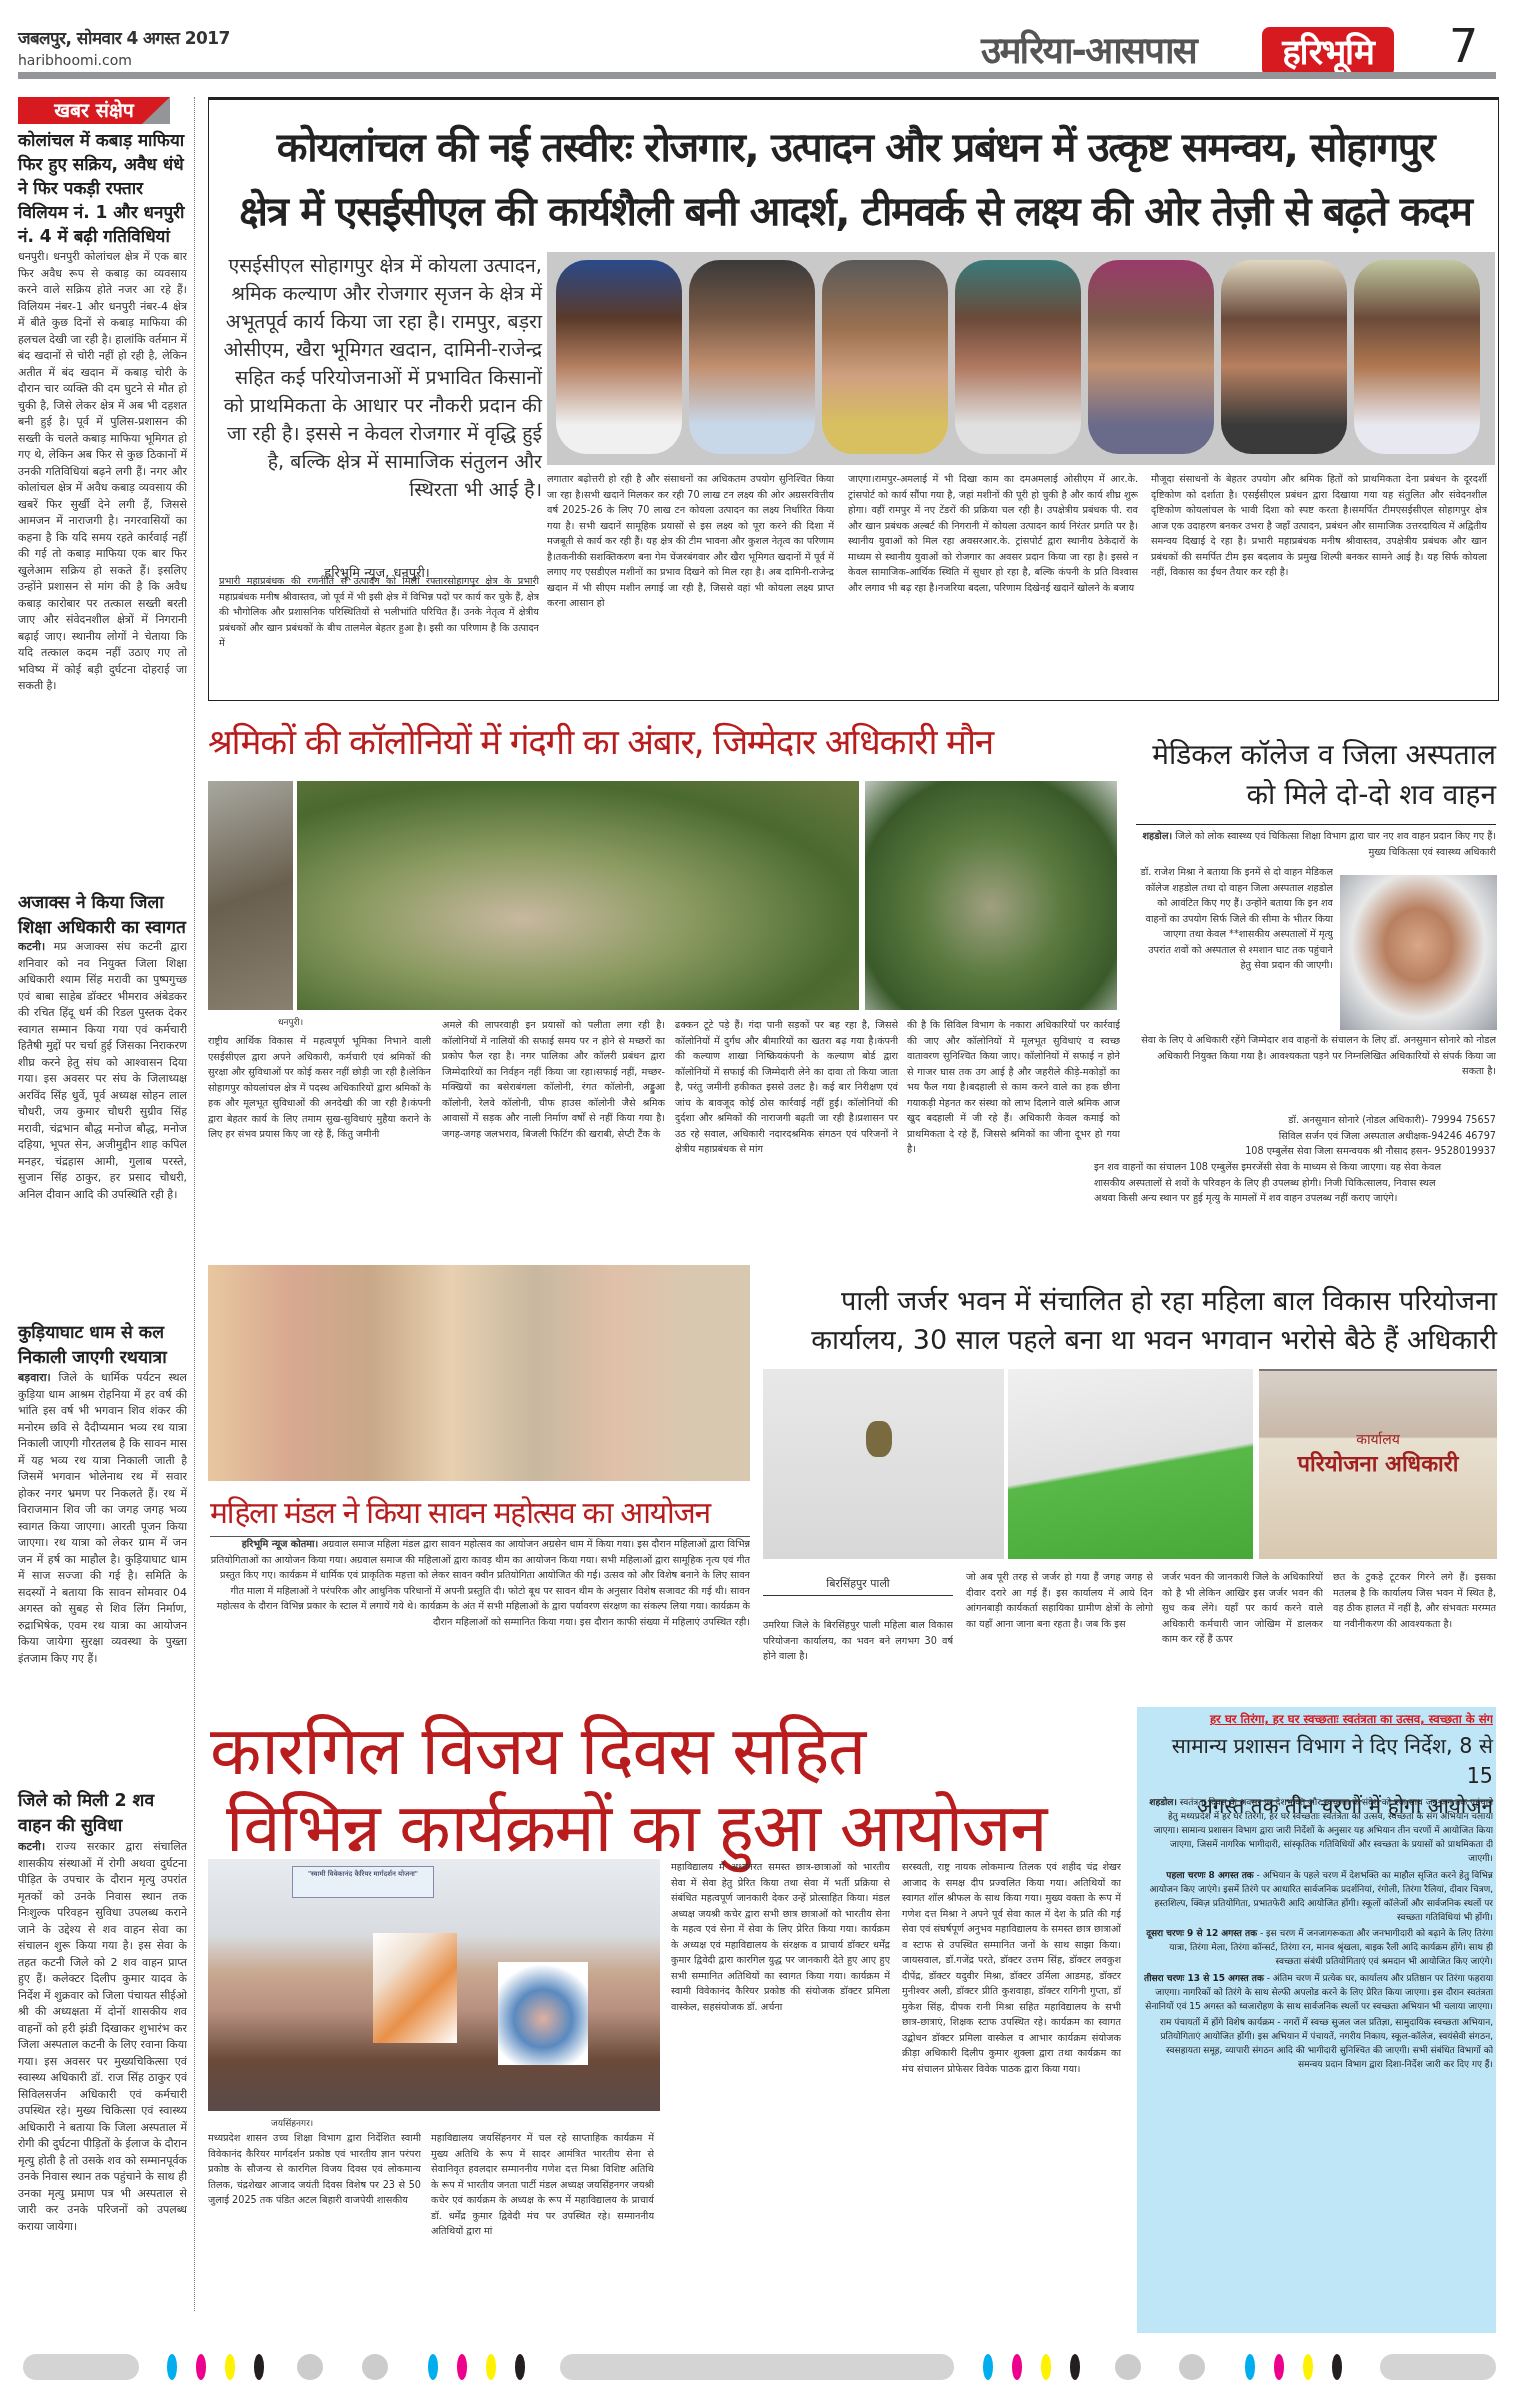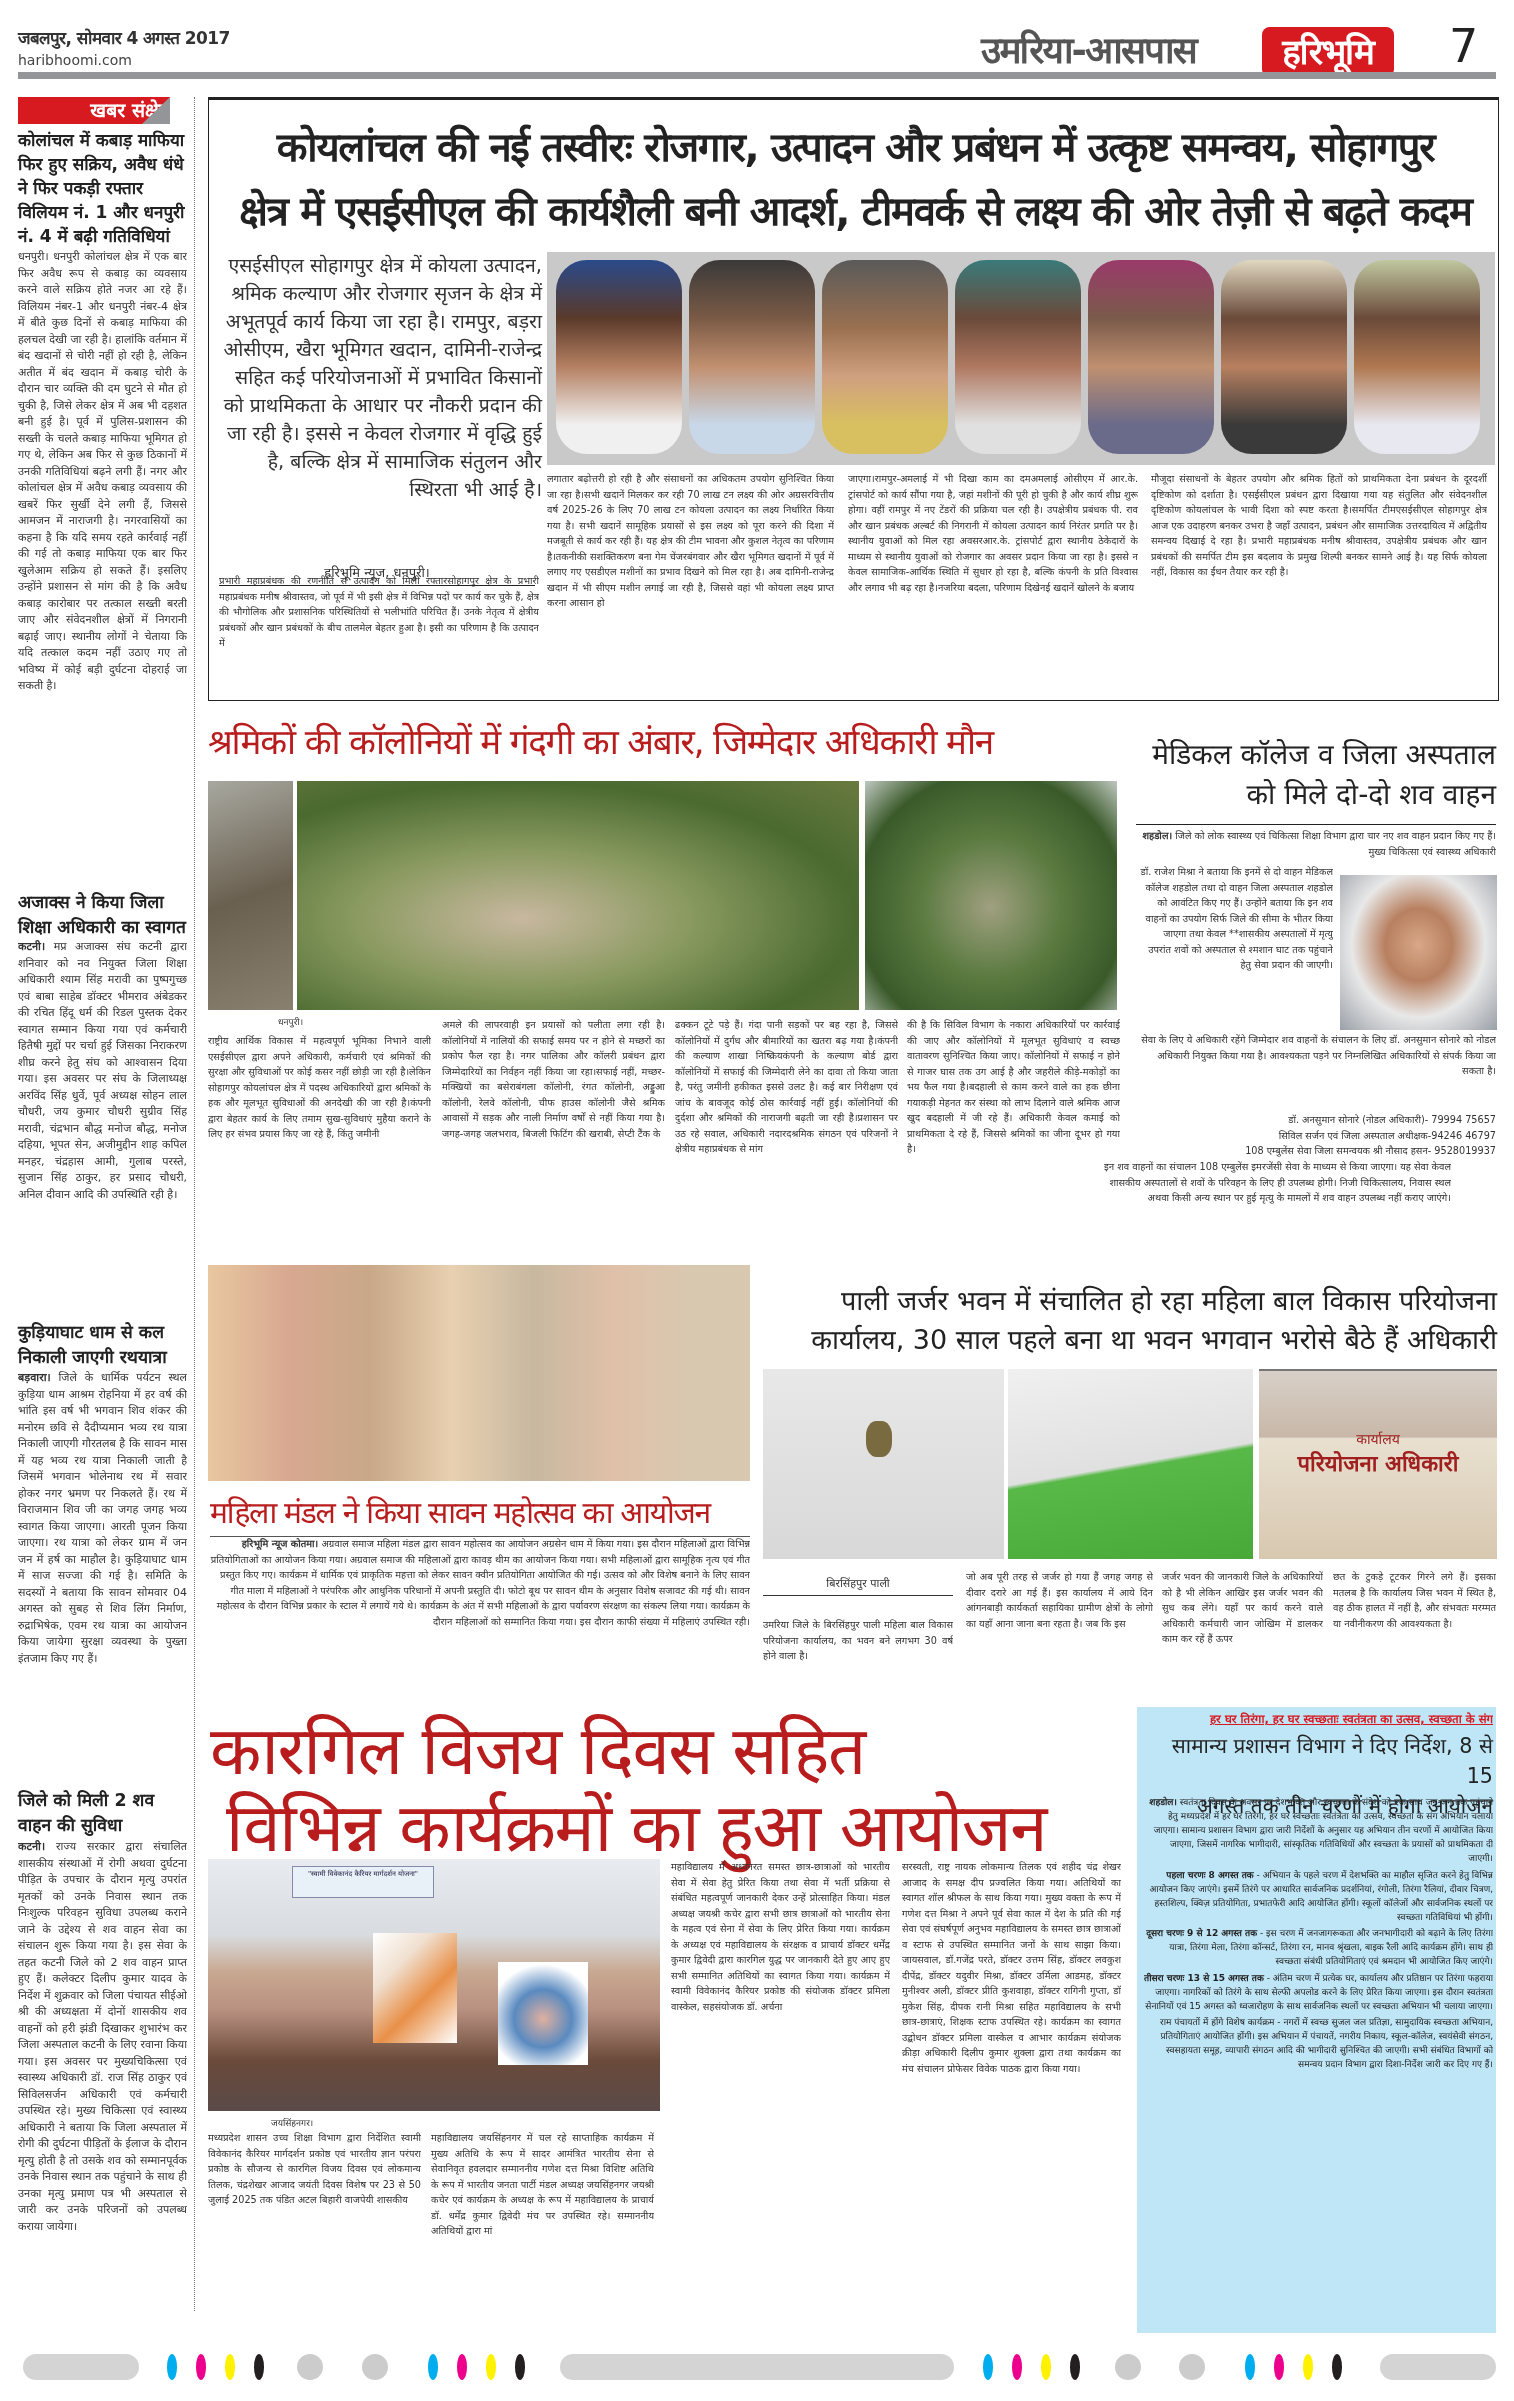--- a/index.html
+++ b/index.html
@@ -8,21 +8,21 @@
 .abs{position:absolute}
 .small-text{font-size:9.7px;line-height:15.5px;color:#333;text-align:justify;overflow:hidden}
 
 #masthead .date{left:18px;top:26px;font-size:17px;font-weight:bold;color:#333;letter-spacing:-0.6px}
 #masthead .site{left:18px;top:52px;font-size:14px;color:#444}
 #masthead .section{left:981px;top:23px;font-size:37px;font-weight:bold;color:#555;letter-spacing:-1.9px}
 #masthead .logo{left:1262px;top:27px;width:132px;height:50px;background:#d71920;border-radius:7.7px;color:#fff;font-size:35px;font-weight:bold;text-align:center;line-height:50px;letter-spacing:-1.3px}
 #masthead .pageno{left:1449px;top:19.4px;font-size:46px;color:#222}
 #masthead .rule{left:18px;top:72px;width:1478px;height:6.5px;background:#939598}
 
-.sb-tag{left:18px;top:97px;width:152px;height:27px;background:#d71920;color:#fff;font-size:19.4px;font-weight:bold;text-align:right;line-height:27px}
+.sb-tag{left:18px;top:97px;width:152px;height:27px;background:#d71920;color:#fff;font-size:19.4px;font-weight:bold;text-align:center;line-height:27px}
 .sb-fold{left:142px;top:97px;width:0;height:0;border-left:28px solid transparent;border-bottom:27px solid #939598}
 .sb-vrule{left:194px;top:97px;width:0;height:2214px;border-left:1.3px dotted #777}
 .sb-head{left:18px;font-size:17.4px;font-weight:bold;line-height:24.5px;color:#222;width:171px}
 .sb-body{left:18px;width:169px;font-size:11px;line-height:16.5px;color:#333;text-align:justify;overflow:hidden}
 
 .lead-box{left:208px;top:97px;width:1291px;height:604px;border:1.9px solid #222;border-top:3.9px solid #222}
 .lead-title{left:223px;width:1265px;font-size:46px;font-weight:bold;color:#222;line-height:61px;text-align:center;letter-spacing:-1.3px;white-space:nowrap}
 .lead-deck{left:219px;top:252px;width:323px;font-size:19.4px;line-height:28px;color:#333;text-align:right}
 .photo-strip{left:547px;top:252px;width:948px;height:213px;background:#c9c9c9}
 .portrait{top:260px;width:126px;height:194px;border-radius:31px;overflow:hidden}
@@ -107,21 +107,21 @@
   <div class="abs" style="left:1136px;top:824px;width:360px;border-top:1.3px solid #222"></div>
   <div class="abs small-text" style="left:1139px;top:828px;width:357px;height:34px;text-align:right"><b>शहडोल।</b> <span>जिले को लोक स्वास्थ्य एवं चिकित्सा शिक्षा विभाग द्वारा चार नए शव वाहन प्रदान किए गए हैं। मुख्य चिकित्सा एवं स्वास्थ्य अधिकारी</span></div>
   <div class="abs small-text" style="left:1139px;top:864px;width:194px;height:165px;text-align:right">डॉ. राजेश मिश्रा ने बताया कि इनमें से दो वाहन मेडिकल कॉलेज शहडोल तथा दो वाहन जिला अस्पताल शहडोल को आवंटित किए गए हैं। उन्होंने बताया कि इन शव वाहनों का उपयोग सिर्फ जिले की सीमा के भीतर किया जाएगा तथा केवल **शासकीय अस्पतालों में मृत्यु उपरांत शवों को अस्पताल से श्मशान घाट तक पहुंचाने हेतु सेवा प्रदान की जाएगी।</div>
   <div class="abs photo" style="left:1340px;top:875px;width:157px;height:155px;background:radial-gradient(ellipse at 50% 45%,#d8a888 0%,#b88060 30%,#e8e8e8 60%,#9aa0a8 100%)"></div>
   <div class="abs small-text" style="left:1139px;top:1032px;width:357px;height:81px;text-align:right">सेवा के लिए ये अधिकारी रहेंगे जिम्मेदार शव वाहनों के संचालन के लिए डॉ. अनसुमान सोनारे को नोडल अधिकारी नियुक्त किया गया है। आवश्यकता पड़ने पर निम्नलिखित अधिकारियों से संपर्क किया जा सकता है।</div>
   <div class="abs small-text" style="left:1139px;top:1112px;width:357px;text-align:right">
     <div>डॉ. अनसुमान सोनारे (नोडल अधिकारी)- 79994 75657</div>
     <div>सिविल सर्जन एवं जिला अस्पताल अधीक्षक-94246 46797</div>
     <div>108 एम्बुलेंस सेवा जिला समन्वयक श्री नौसाद हसन- 9528019937</div>
   </div>
-  <div class="abs small-text" style="left:1094px;top:1159px;width:357px;height:90px;text-align:right">इन शव वाहनों का संचालन 108 एम्बुलेंस इमरजेंसी सेवा के माध्यम से किया जाएगा। यह सेवा केवल शासकीय अस्पतालों से शवों के परिवहन के लिए ही उपलब्ध होगी। निजी चिकित्सालय, निवास स्थल अथवा किसी अन्य स्थान पर हुई मृत्यु के मामलों में शव वाहन उपलब्ध नहीं कराए जाएंगे।</div>
+  <div class="abs small-text" style="left:1094px;top:1159px;width:357px;height:90px;text-align:left">इन शव वाहनों का संचालन 108 एम्बुलेंस इमरजेंसी सेवा के माध्यम से किया जाएगा। यह सेवा केवल शासकीय अस्पतालों से शवों के परिवहन के लिए ही उपलब्ध होगी। निजी चिकित्सालय, निवास स्थल अथवा किसी अन्य स्थान पर हुई मृत्यु के मामलों में शव वाहन उपलब्ध नहीं कराए जाएंगे।</div>
 </section>
 
 <section>
   <div class="abs photo" style="left:208px;top:1265px;width:542px;height:216px;background:linear-gradient(90deg,#e8c8a0,#d8a890 15%,#c8a888 30%,#e8d0b0 45%,#c8b8a0 60%,#e0c0a8 75%,#d8c8b0 90%)"></div>
   <div class="abs h2" style="left:210px;top:1491px;font-size:30px;border-bottom:1.9px solid #555;width:540px;padding-bottom:3.9px">महिला मंडल ने किया सावन महोत्सव का आयोजन</div>
   <div class="abs small-text" style="left:208px;top:1536px;width:542px;height:136px;text-align:right"><b>हरिभूमि न्यूज कोतमा।</b> <span>अग्रवाल समाज महिला मंडल द्वारा सावन महोत्सव का आयोजन अग्रसेन धाम में किया गया। इस दौरान महिलाओं द्वारा विभिन्न प्रतियोगिताओं का आयोजन किया गया। अग्रवाल समाज की महिलाओं द्वारा कावड़ थीम का आयोजन किया गया। सभी महिलाओं द्वारा सामूहिक नृत्य एवं गीत प्रस्तुत किए गए। कार्यक्रम में धार्मिक एवं प्राकृतिक महत्ता को लेकर सावन क्वीन प्रतियोगिता आयोजित की गई। उत्सव को और विशेष बनाने के लिए सावन गीत माला में महिलाओं ने परंपरिक और आधुनिक परिधानों में अपनी प्रस्तुति दी। फोटो बूथ पर सावन थीम के अनुसार विशेष सजावट की गई थी। सावन महोत्सव के दौरान विभिन्न प्रकार के स्टाल में लगायें गये थे। कार्यक्रम के अंत में सभी महिलाओं के द्वारा पर्यावरण संरक्षण का संकल्प लिया गया। कार्यक्रम के दौरान महिलाओं को सम्मानित किया गया। इस दौरान काफी संख्या में महिलाएं उपस्थित रही।</span></div>
 </section>
 
 <section>
   <div class="abs" style="left:775px;top:1281px;width:722px;text-align:right;font-size:27px;line-height:39px;color:#222">

